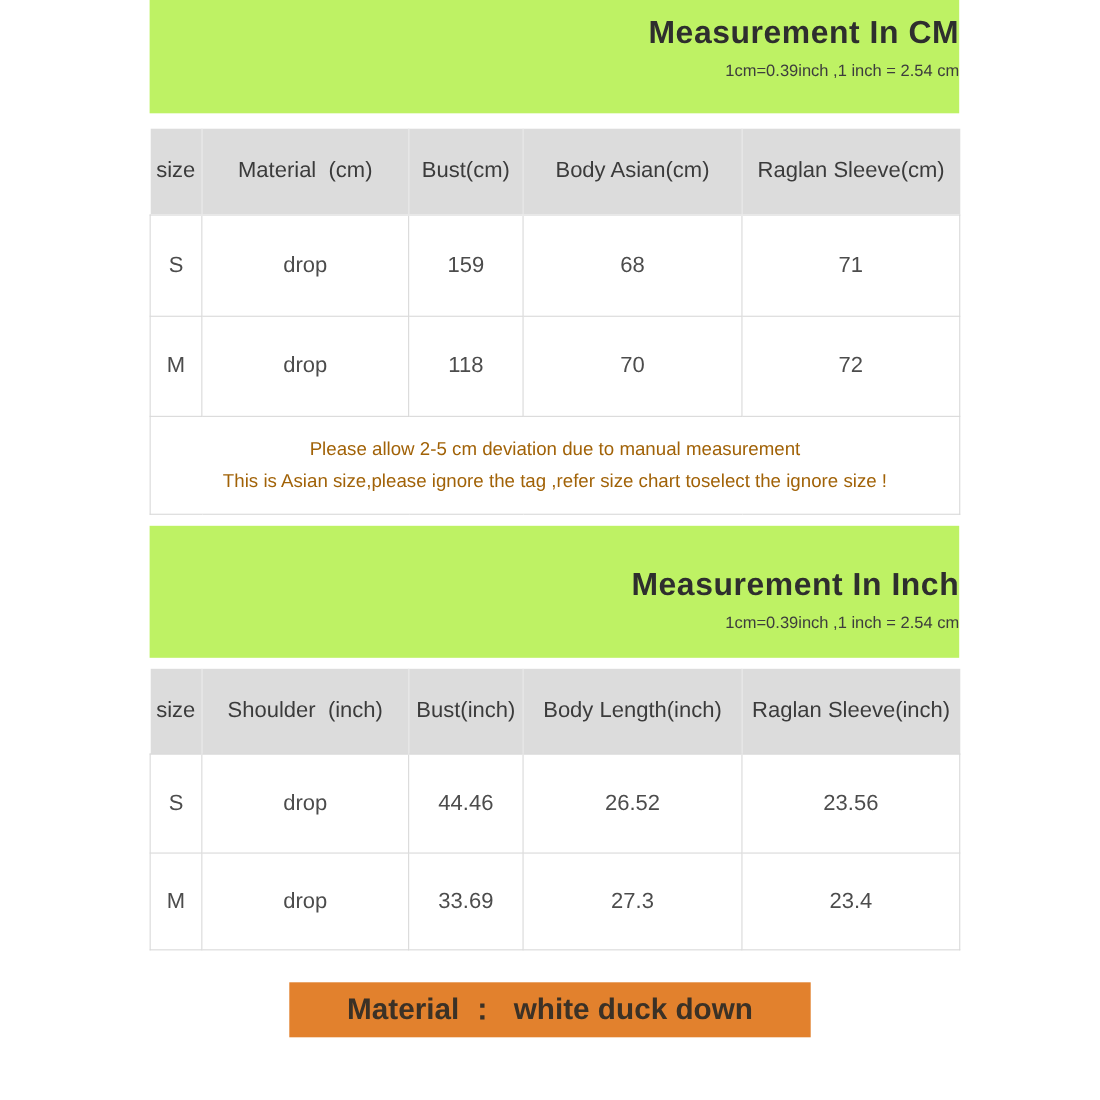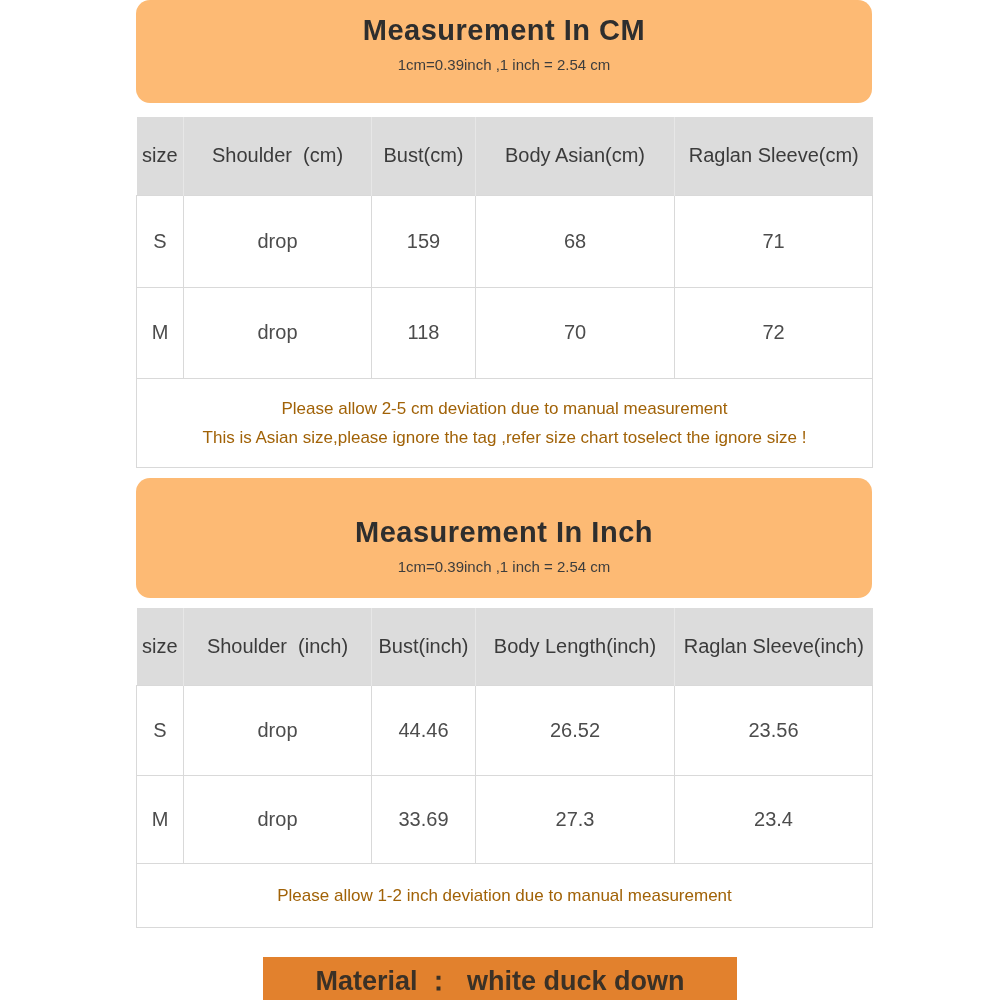--- a/index.html
+++ b/index.html
@@ -9,23 +9,22 @@
     overflow: hidden;
     font-family: "Liberation Sans", "DejaVu Sans", sans-serif;
   }
   .content {
     position: relative;
     margin-left: 136px;
     width: 736px;
   }
   
   .title-block {
-    background: #fdba74;
-    text-align: center;
-    border-radius: 14px;
+    background: #bef264;
+    text-align: right;
   }
   .title-block.cm { height: 103px; padding-top: 12px; }
   .title-block.inch { height: 120px; padding-top: 36px; margin-top: 10px; }
   .big-title {
     font-size: 29px;
     font-weight: bold;
     color: #2e2e2e;
     line-height: 36px;
     letter-spacing: 0.5px;
   }
@@ -110,21 +109,21 @@
     <colgroup>
       <col class="c-size">
         <col class="c-shoulder">
         <col class="c-bust">
         <col class="c-body">
         <col class="c-raglan">
     </colgroup>
     <thead>
       <tr>
         <th>size</th>
-        <th>Shoulder  (cm)</th>
+        <th>Material  (cm)</th>
         <th>Bust(cm)</th>
         <th>Body Asian(cm)</th>
         <th>Raglan Sleeve(cm)</th>
       </tr>
     </thead>
     <tbody>
       <tr class="data-row-1">
         <td>S</td>
         <td>drop</td>
         <td>159</td>
@@ -177,25 +176,20 @@
         <td>26.52</td>
         <td>23.56</td>
       </tr>
       <tr class="data-row-2">
         <td>M</td>
         <td>drop</td>
         <td>33.69</td>
         <td>27.3</td>
         <td>23.4</td>
       </tr>
-      <tr>
-        <td class="note-cell" colspan="5">
-          <div>Please allow 1-2 inch deviation due to manual measurement</div>
-        </td>
-      </tr>
     </tbody>
   </table>
 
   <div class="material-bar">
     <div class="material-text">Material ：  white duck down</div>
   </div>
 
 </div>
 
 </body></html>

